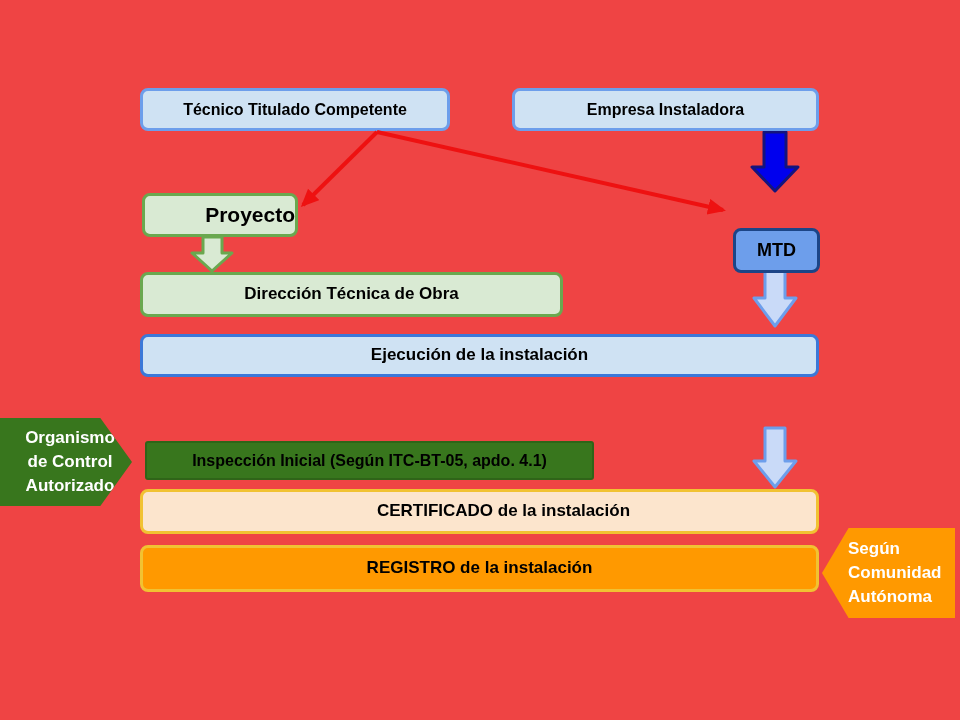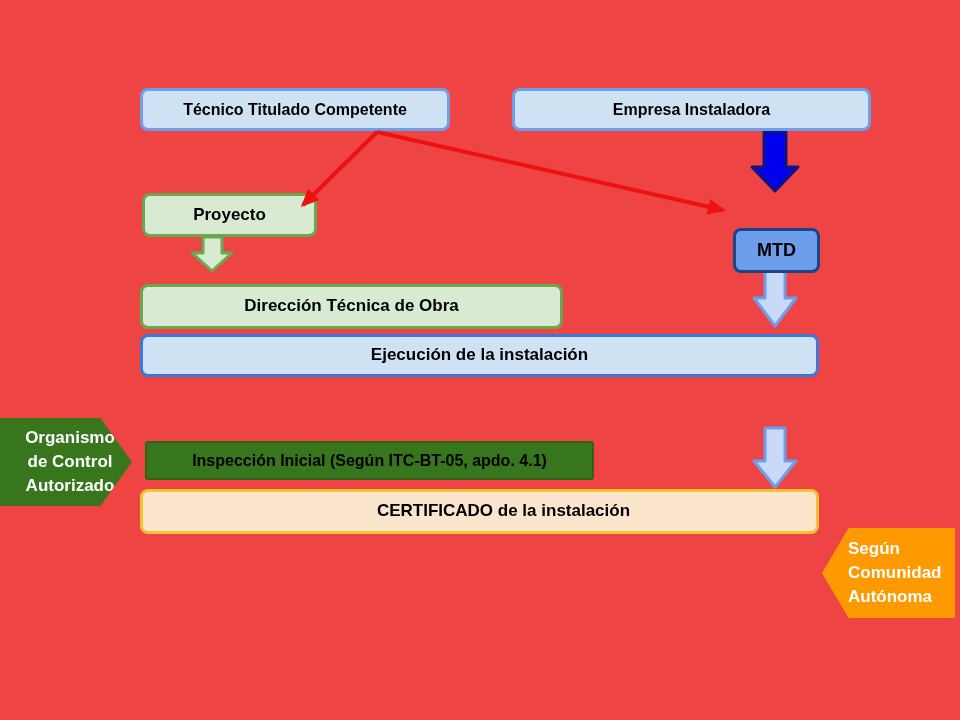--- a/index.html
+++ b/index.html
@@ -14,24 +14,24 @@
   }
   .blue-light{background:#cfe2f3;border:3px solid #6d9eeb;}
   .blue-row{background:#cfe2f3;border:3px solid #3c78d8;}
   .green-light{background:#d9ead3;border:3px solid #6aa84f;}
   .mtd{background:#6d9eeb;border:3px solid #1c4587;}
   .dark-green-row{background:#38761d;border:2px solid #2f6418;}
   .peach-row{background:#fce5cd;border:3px solid #f1c232;padding-left:48px;}
   .orange-row{background:#ff9900;border:3px solid #f1c232;}
 
   .b-tecnico{left:140px;top:88px;width:310px;height:43px;font-size:16px;}
-  .b-empresa{left:512px;top:88px;width:359px;height:43px;font-size:16px;}
-  .b-proyecto{left:142px;top:193px;width:175px;height:44px;font-size:17px;}
+  .b-empresa{left:512px;top:88px;width:307px;height:43px;font-size:16px;}
+  .b-proyecto{left:142px;top:193px;width:156px;height:44px;font-size:21px;justify-content:flex-end;}
   .b-mtd{left:733px;top:192px;width:87px;height:45px;font-size:18px;margin-top:36px;}
-  .b-direccion{left:140px;top:272px;width:423px;height:45px;font-size:17px;margin-top:12px;}
+  .b-direccion{left:140px;top:272px;width:423px;height:45px;font-size:17px;}
   .b-ejecucion{left:140px;top:328px;width:679px;height:43px;font-size:17px;margin-top:6px;}
   .b-verificacion{left:140px;top:382px;width:679px;height:45px;font-size:17px;}
   .b-inspeccion{left:145px;top:441px;width:449px;height:39px;font-size:16px;border-radius:3px;}
   .b-certificado{left:140px;top:489px;width:679px;height:45px;font-size:17px;}
   .b-registro{left:140px;top:545px;width:679px;height:47px;font-size:17px;}
 
   .pent{
     position:absolute;display:flex;flex-direction:column;justify-content:center;
     color:#fff;font-weight:bold;font-size:17px;line-height:24px;
   }
@@ -75,20 +75,23 @@
   </div>
   <div class="box blue-row b-ejecucion">
     <span>Ejecución de la instalación</span>
   </div>
   <div class="box dark-green-row b-inspeccion">
     <span>Inspección Inicial (Según ITC-BT-05, apdo. 4.1)</span>
   </div>
   <div class="box peach-row b-certificado">
     <span>CERTIFICADO de la instalación</span>
   </div>
+  <div class="box orange-row b-registro">
+    <span>REGISTRO de la instalación</span>
+  </div>
 
   <div class="pent pent-left">
     <span>Organismo</span>
     <span>de Control</span>
     <span>Autorizado</span>
   </div>
   <div class="pent pent-right">
     <span>Según</span>
     <span>Comunidad</span>
     <span>Autónoma</span>

